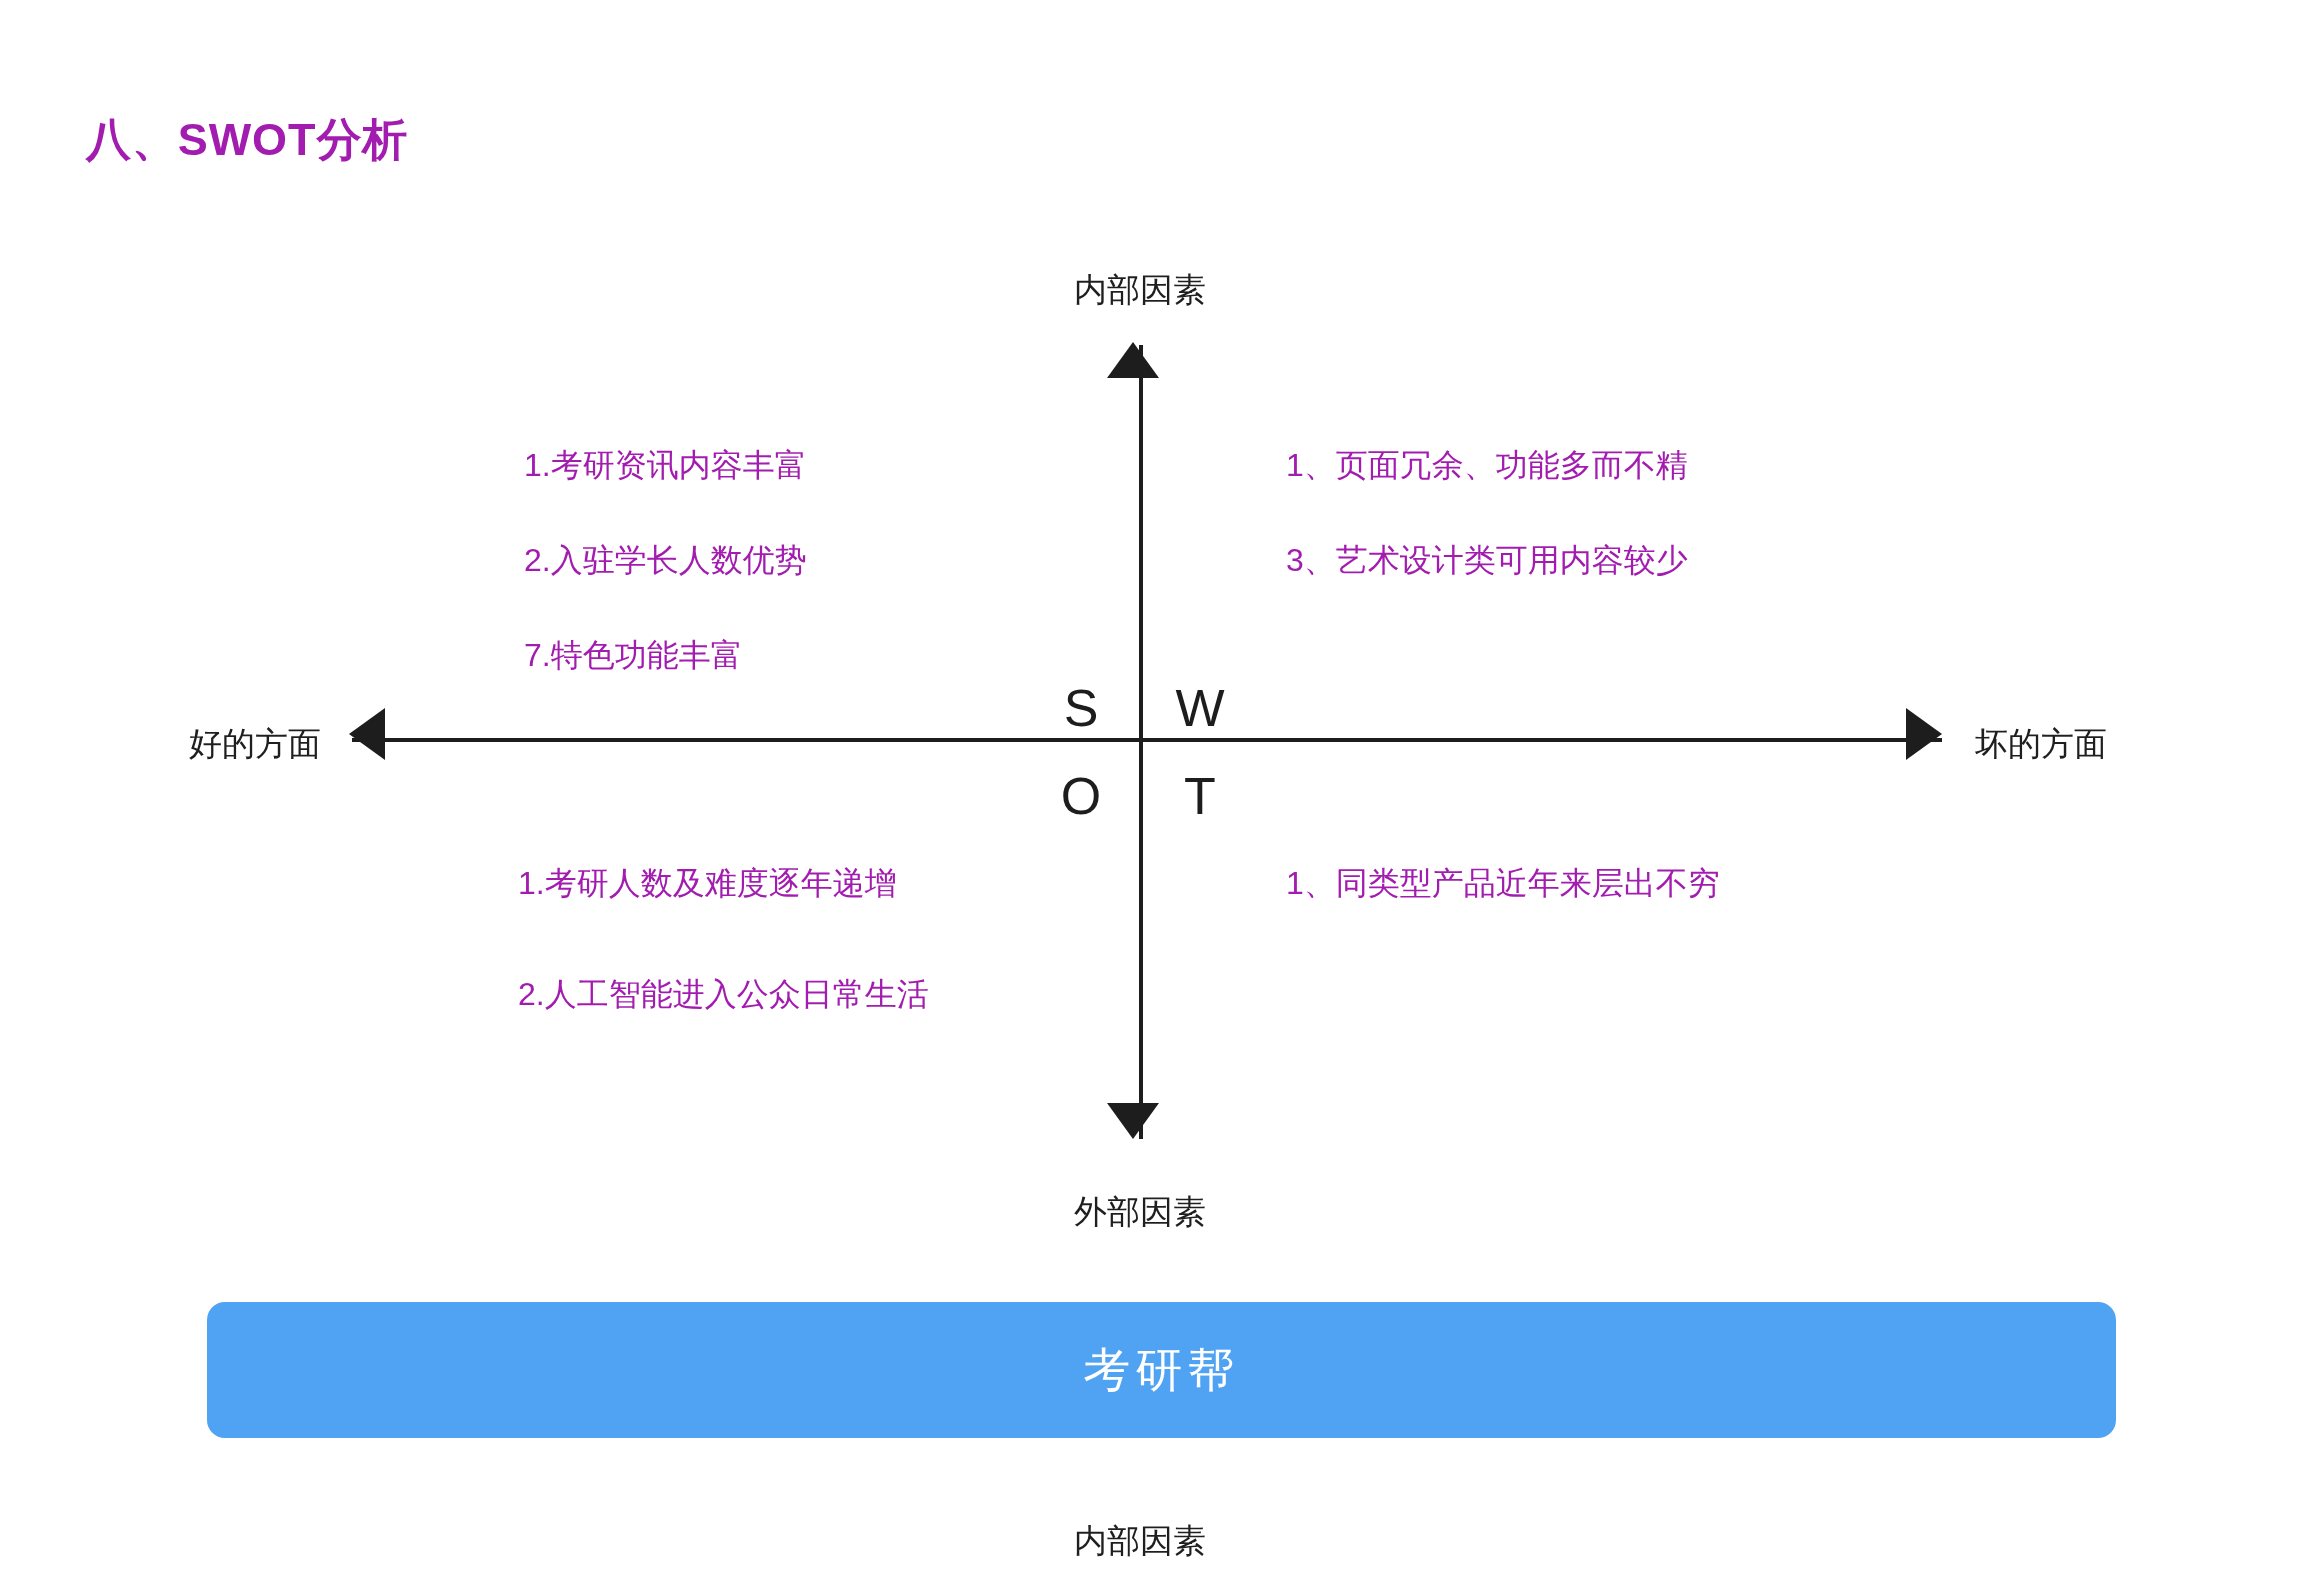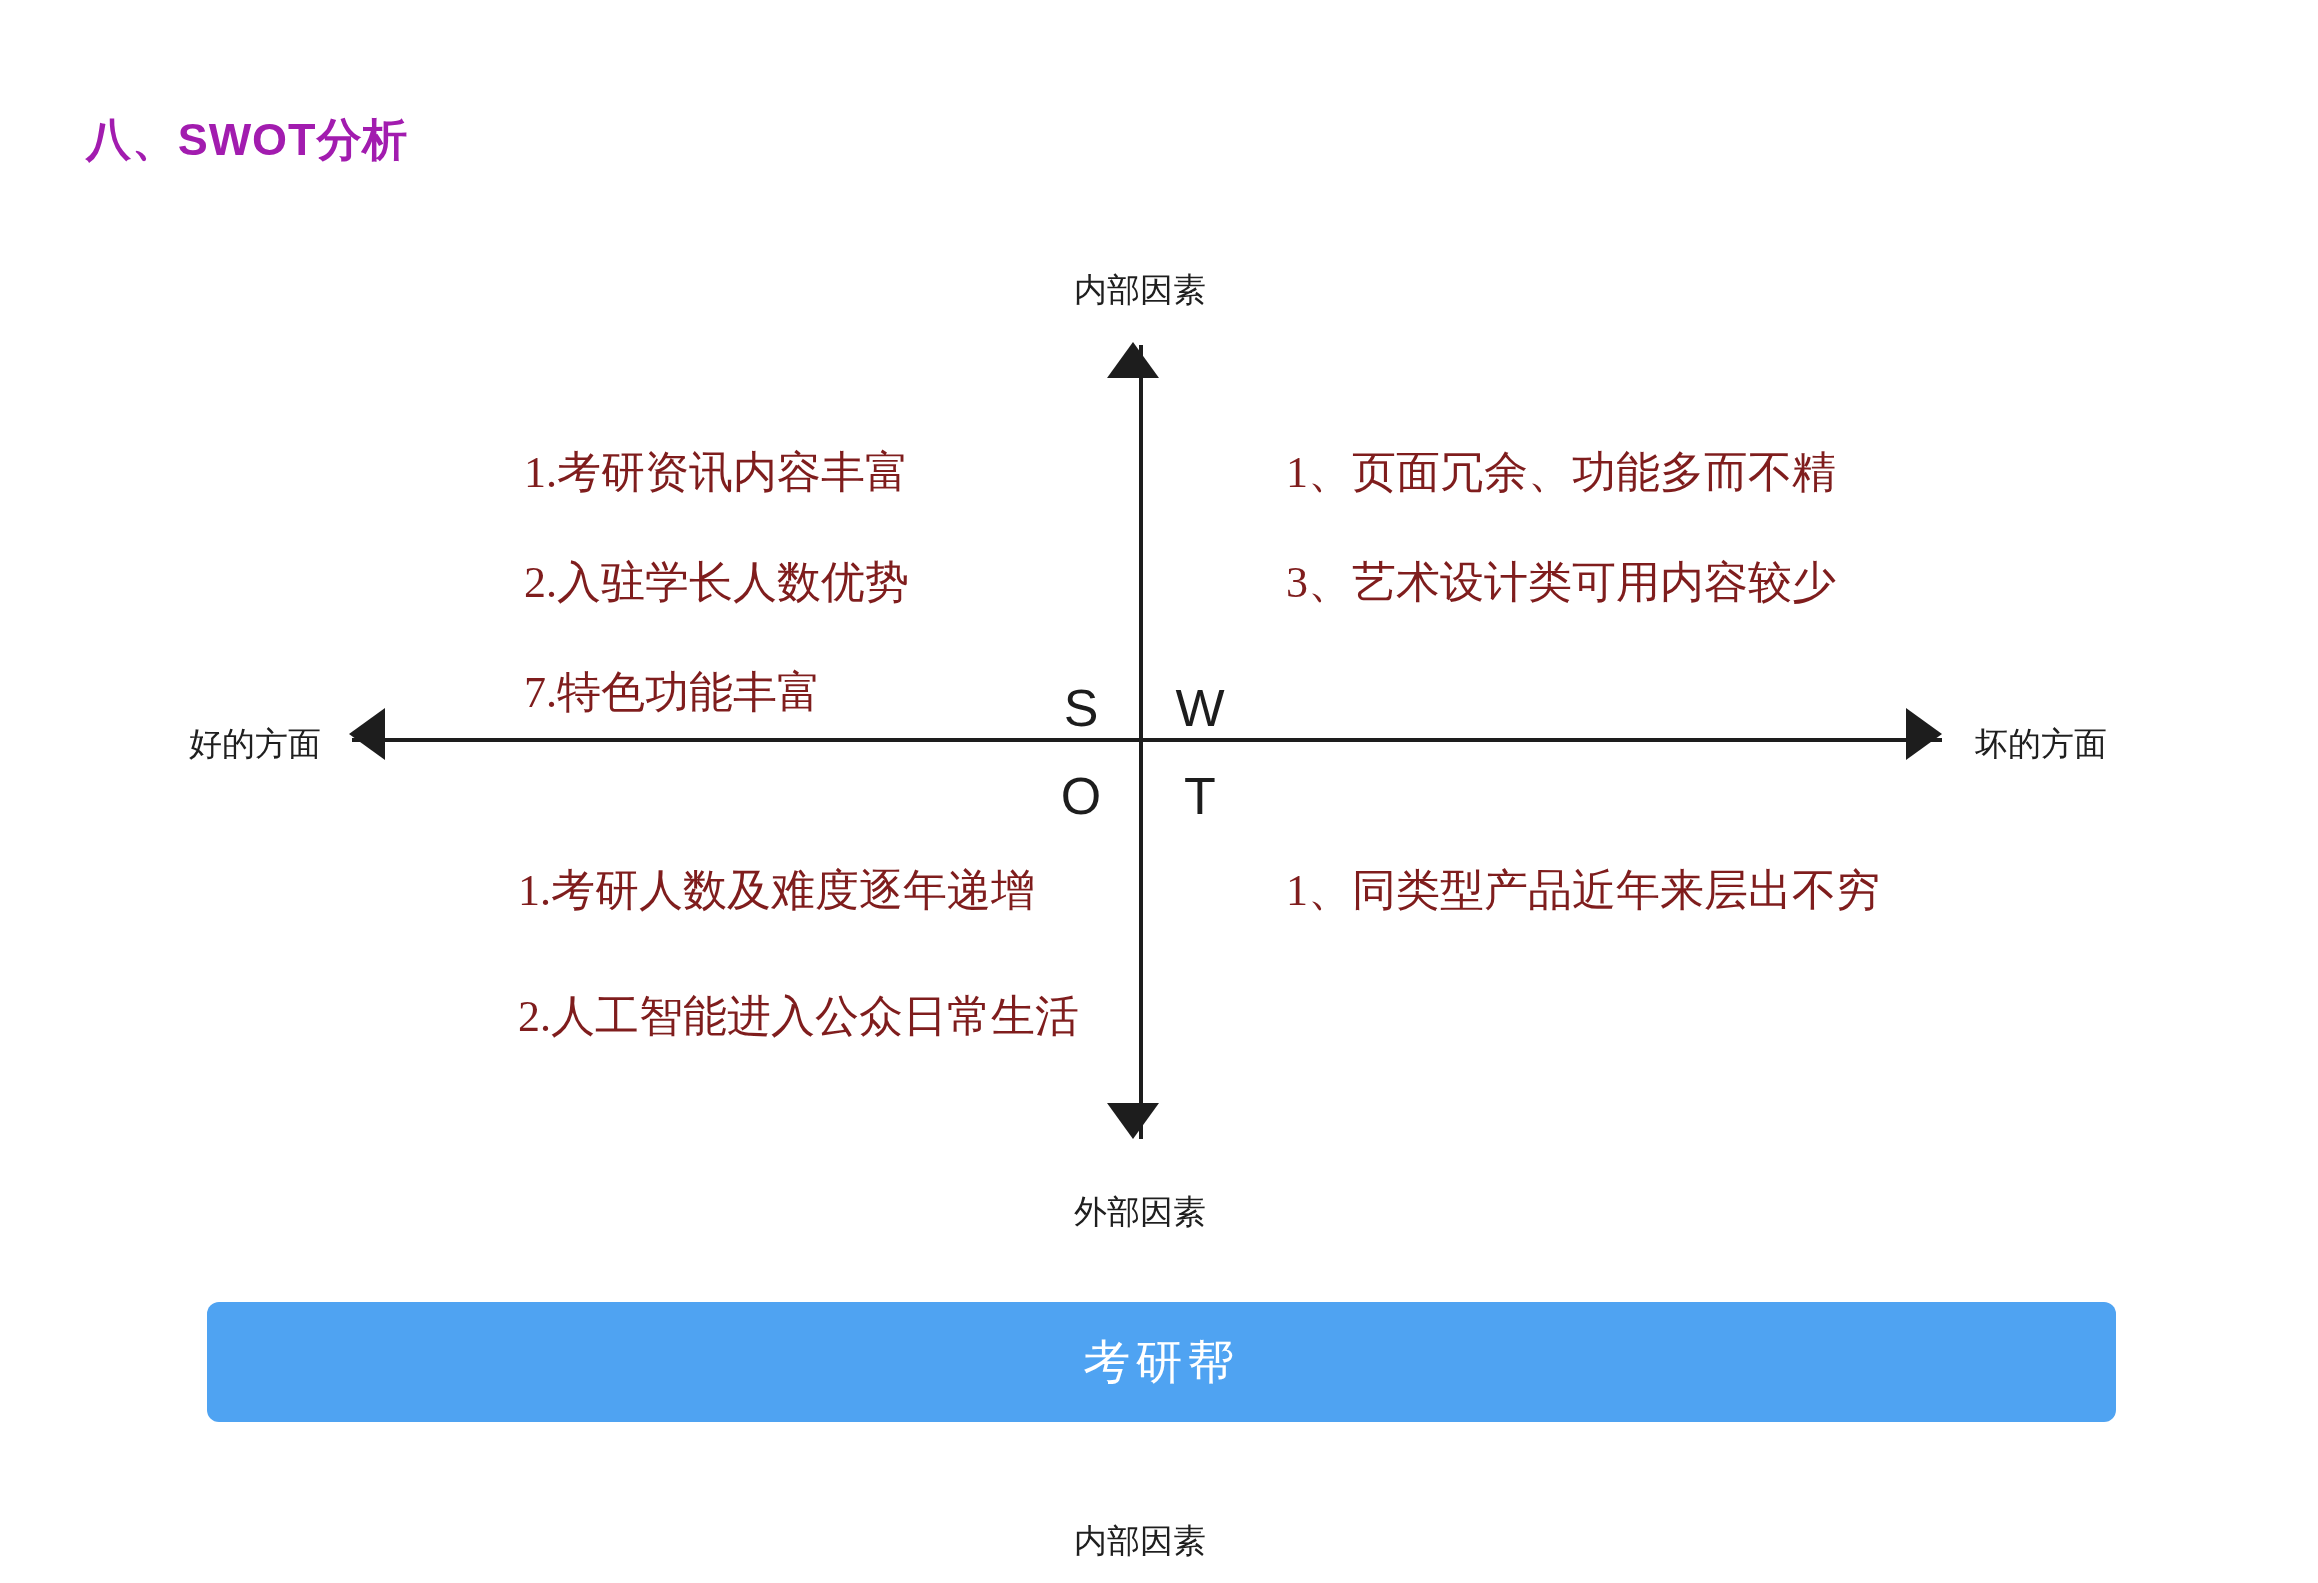--- a/index.html
+++ b/index.html
@@ -137,25 +137,24 @@
   .letter-o { left: 1081px; top: 770px; transform: translate(-50%, 0); }
   .letter-t { left: 1200px; top: 770px; transform: translate(-50%, 0); }
 
   
   .quadrant {
     position: absolute;
     display: flex;
     flex-direction: column;
   }
   .quadrant .q-item {
-    font-size: 44px;
+    font-size: 32px;
     line-height: 1.25;
-    color: #7f1d1d;
+    color: #a21caf;
     white-space: nowrap;
-    font-family: Liberation Serif, serif;
   }
 
   
   .quad-strengths {
     left: 524px;
     top: 445px;
     gap: 55px;
   }
   
   .quad-weaknesses {
@@ -176,23 +175,23 @@
     gap: 26px;
     align-items: flex-end;
   }
 
   
   .brand-banner {
     position: absolute;
     left: 207px;
     top: 1302px;
     width: 1909px;
-    height: 120px;
+    height: 136px;
     background: #4fa3f2;
-    border-radius: 12px;
+    border-radius: 18px;
     display: flex;
     align-items: center;
     justify-content: center;
   }
   .brand-banner .brand-text {
     color: #ffffff;
     font-size: 47px;
     letter-spacing: 5.2px;
     font-weight: normal;
   }

